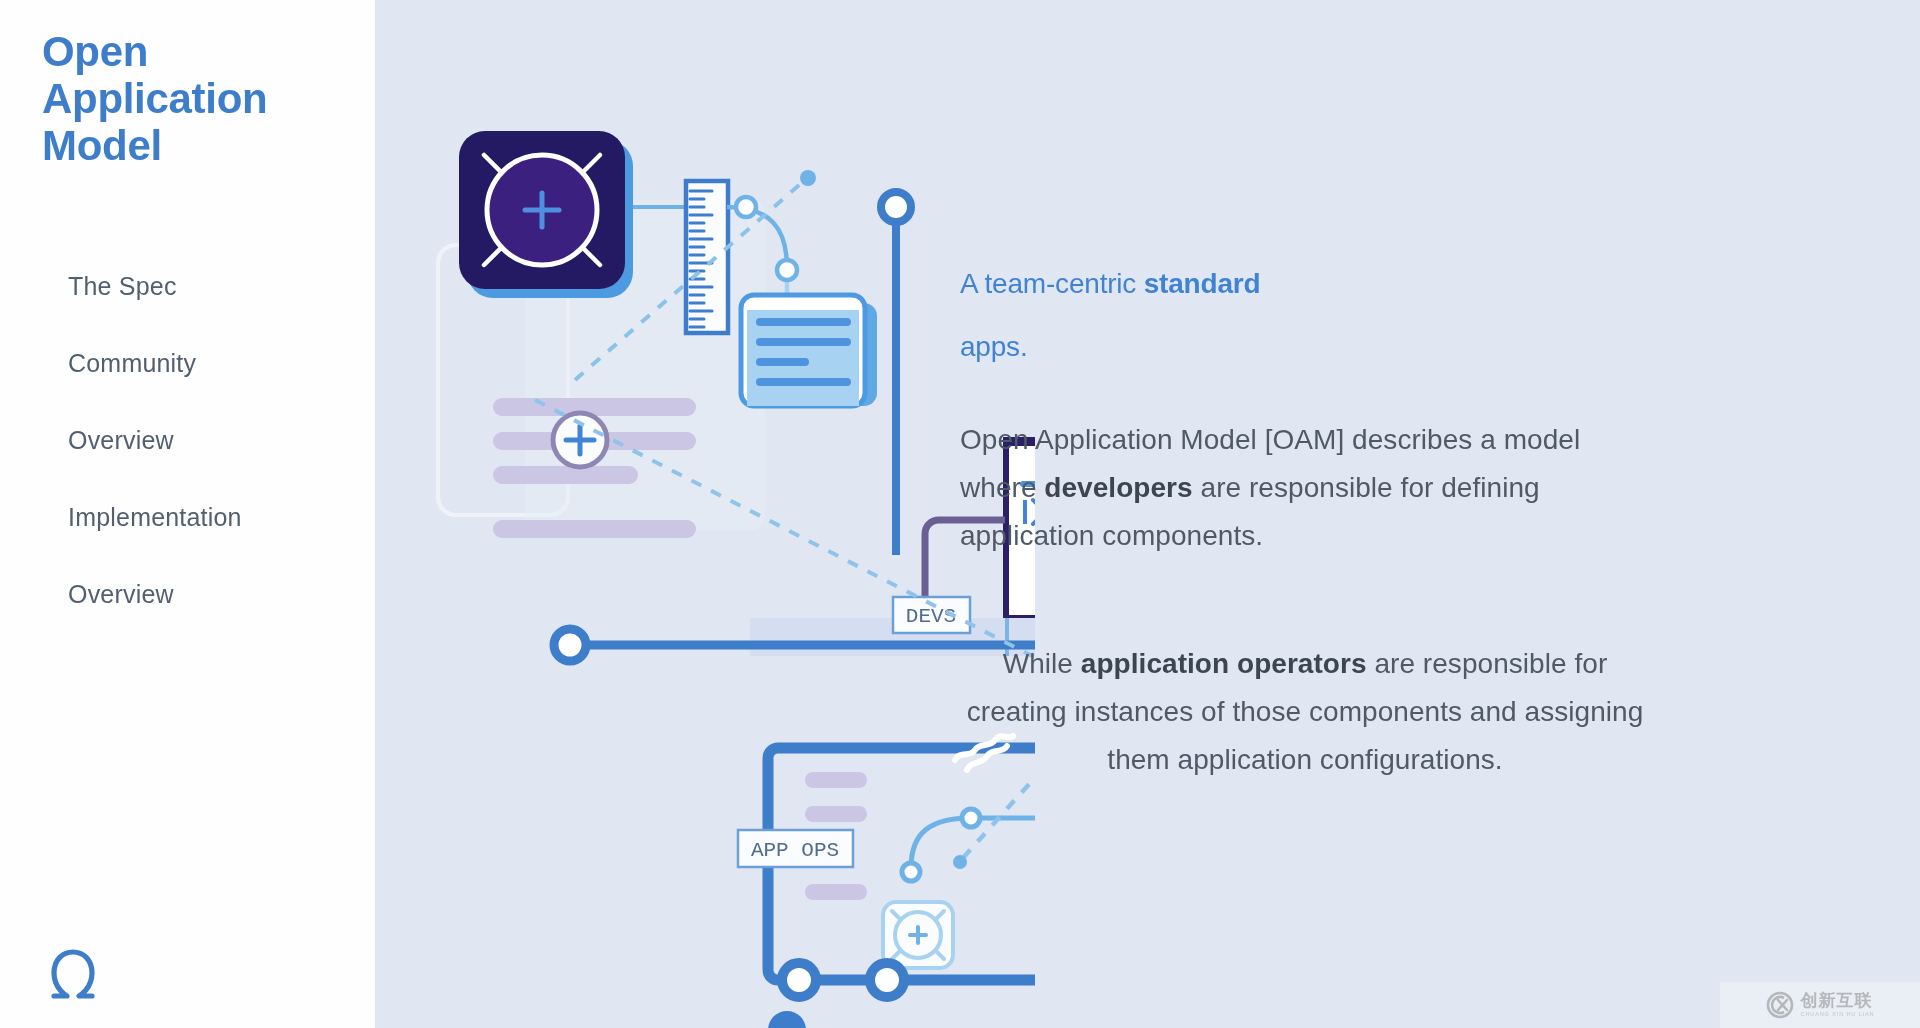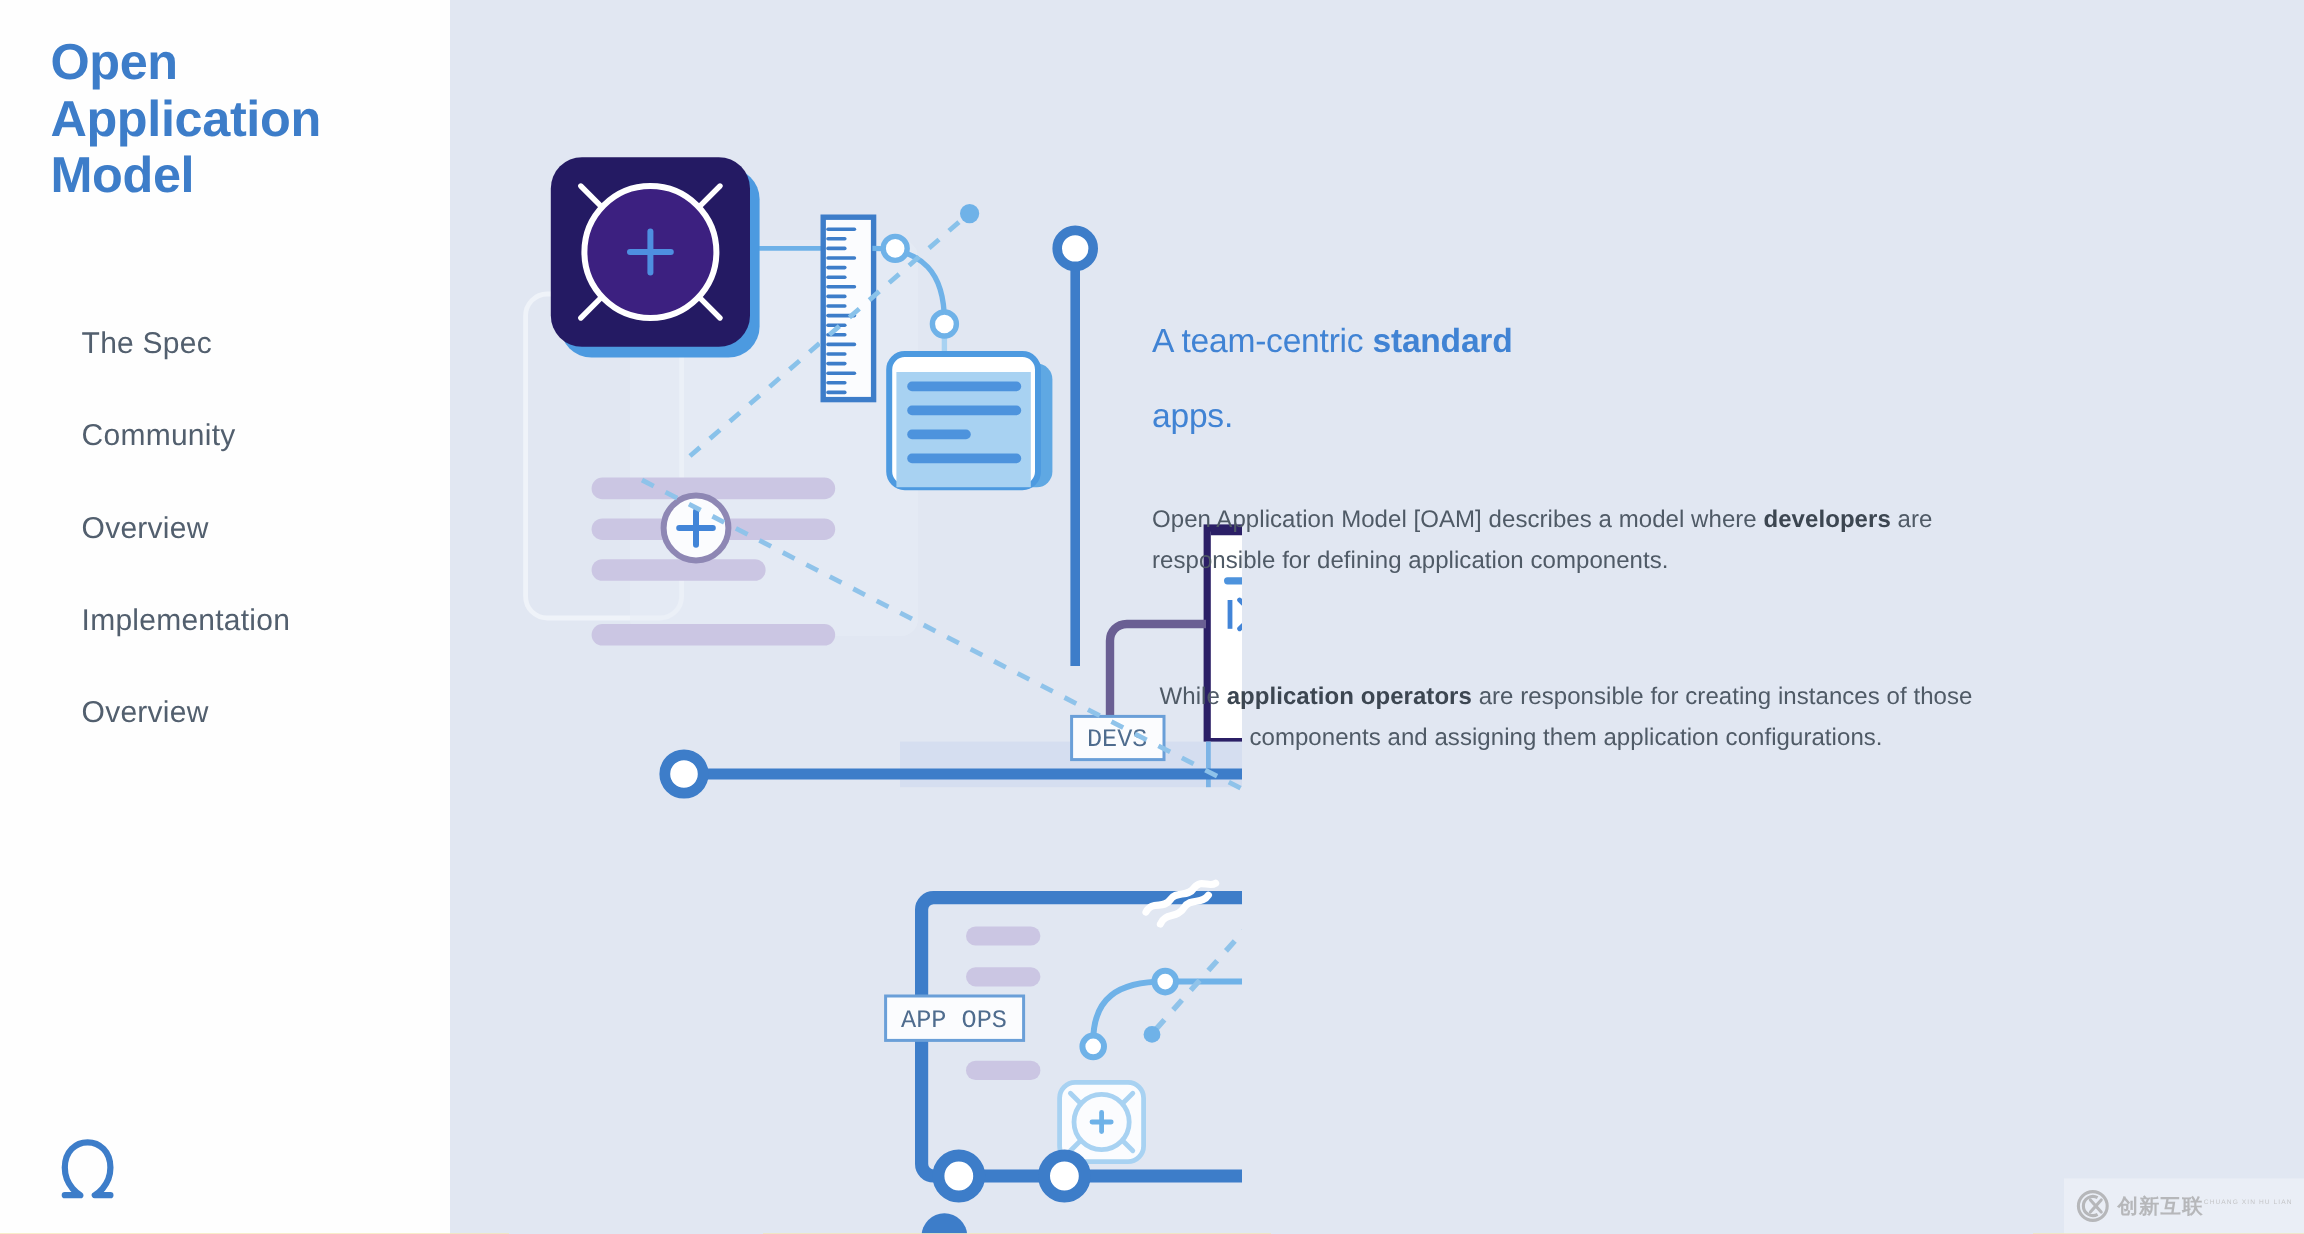--- a/index.html
+++ b/index.html
@@ -80,42 +80,42 @@
   }
   #headline {
     font-size: 28px;
     line-height: 1.12;
     color: #4083d4;
     font-weight: 400;
     letter-spacing: -0.2px;
   }
   #headline b { font-weight: 700; }
   .para {
-    font-size: 20px;
+    font-size: 28px;
     line-height: 1.72;
     color: #4f5a66;
     letter-spacing: 0.05px;
   }
   .para b { font-weight: 700; color: #3c4651; }
   #para1 { margin-top: 54px; width: 690px; }
   #para2 { margin-top: 79px; width: 690px; text-align: center; }
 
   
   #watermark {
     position: absolute;
     right: 0; bottom: 0;
     width: 200px; height: 46px;
     background: #edf1f7;
     display: flex;
     align-items: center;
     justify-content: center;
     gap: 7px;
     opacity: 0.75;
   }
-  #wm-text { display: flex; flex-direction: row; line-height: 1; }
+  #wm-text { display: flex; flex-direction: column; line-height: 1; }
   #wm-cn { font-size: 17px; color: #a7a7a7; letter-spacing: 1px; font-weight: 700; }
   #wm-py { font-size: 5.5px; color: #b9b9b9; letter-spacing: 0.9px; margin-top: 3px; }
 </style>
 </head>
 <body>
 
 <div id="page">
 
   <aside id="sidebar">
 

